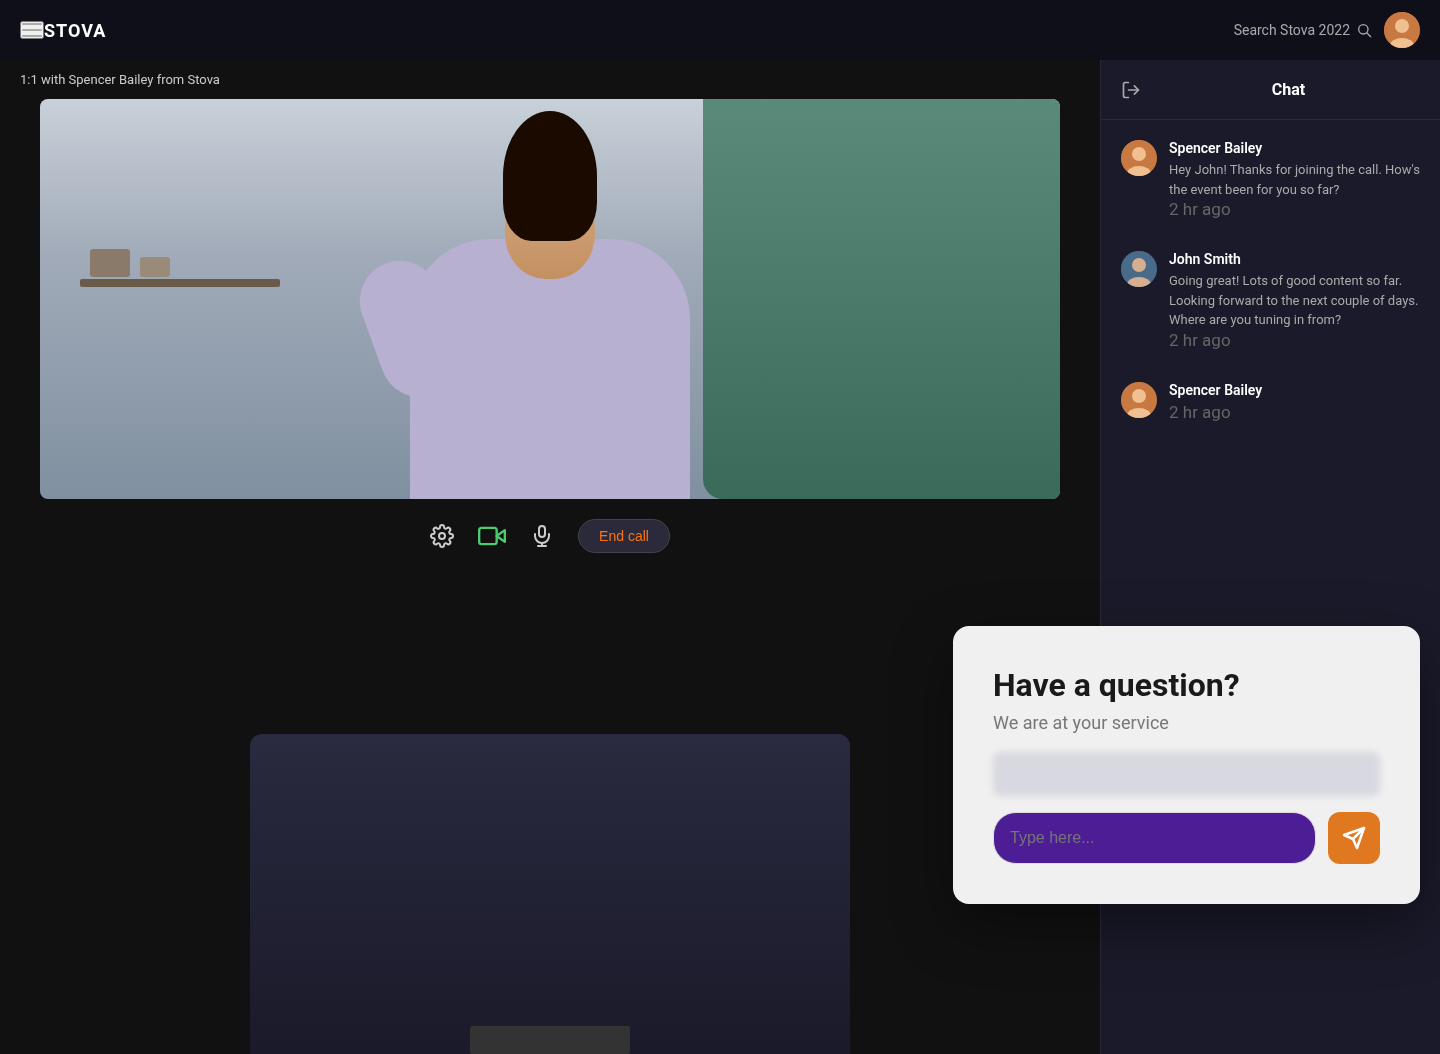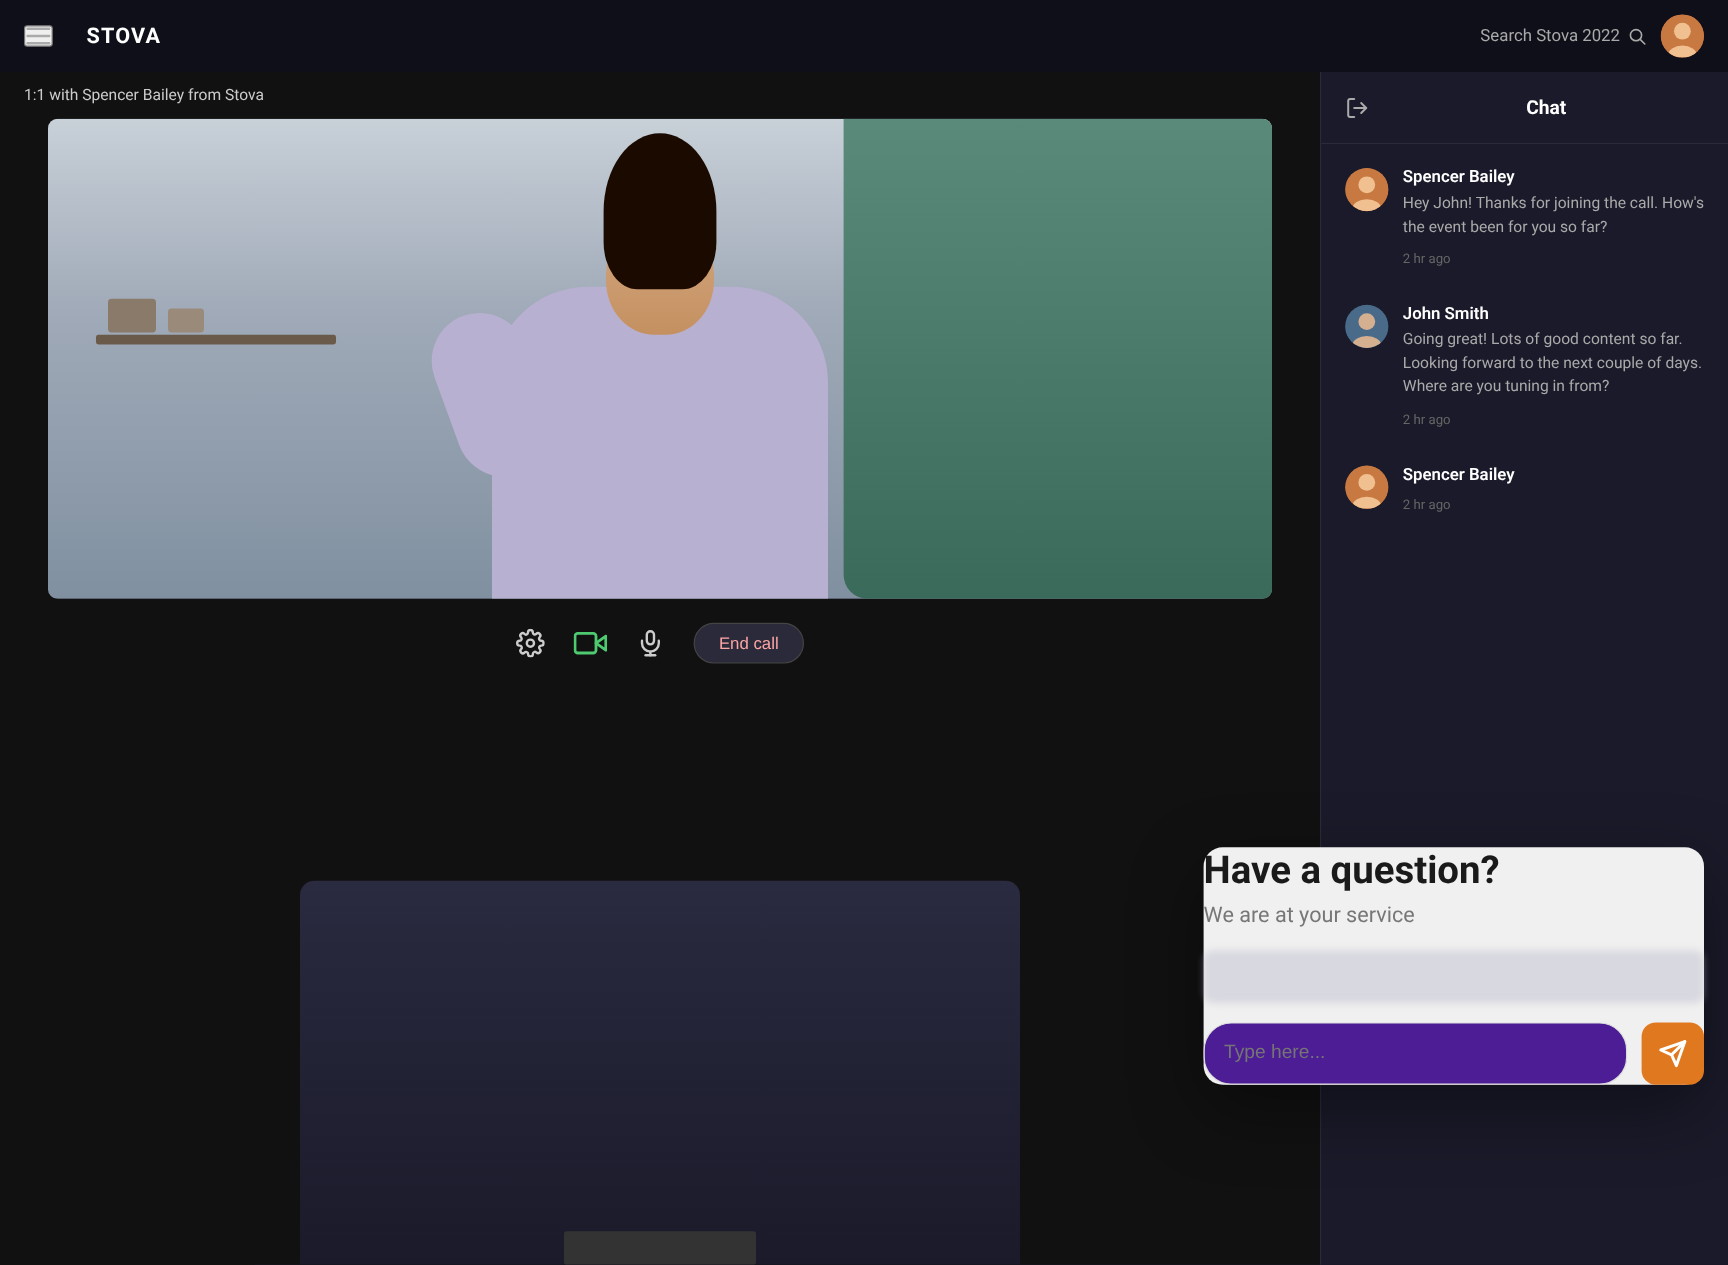--- a/index.html
+++ b/index.html
@@ -19,21 +19,21 @@
       display: flex;
       align-items: center;
       padding: 0 20px;
       justify-content: space-between;
       position: relative;
       z-index: 10;
     }
     .nav-left {
       display: flex;
       align-items: center;
-      gap: 28px;
+      gap: 0;
     }
     .hamburger {
       display: flex;
       flex-direction: column;
       gap: 4px;
       cursor: pointer;
     }
     .hamburger span {
       display: block;
       width: 20px;
@@ -237,21 +237,21 @@
       display: flex;
       align-items: center;
       justify-content: center;
     }
 
     .end-call-btn {
       background: #2a2a3a;
       border: 1px solid #444;
       border-radius: 20px;
       padding: 8px 20px;
-      color: #fca5a5;
+      color: #f97316;
       font-size: 14px;
       cursor: pointer;
     }
 
     
     .chat-panel {
       width: 340px;
       background: #1a1a2a;
       border-left: 1px solid #2a2a3a;
       display: flex;
@@ -326,32 +326,33 @@
     }
 
     .msg-text {
       color: #aaa;
       font-size: 13px;
       line-height: 1.5;
     }
 
     .msg-time {
       color: #666;
-      font-size: 11px;
-      margin-top: 10px;
+      font-size: 17px;
+      margin-top: 0;
     }
 
     
     .question-popup {
       position: absolute;
       bottom: 150px;
       right: 20px;
-      width: 417px;
+      width: 467px;
       background: #f0f0f0;
       border-radius: 16px;
+      padding: 40px;
       box-shadow: 0 20px 60px rgba(0,0,0,0.4);
       z-index: 20;
     }
 
     .question-title {
       font-size: 32px;
       font-weight: 700;
       color: #1a1a1a;
       margin-bottom: 8px;
     }

